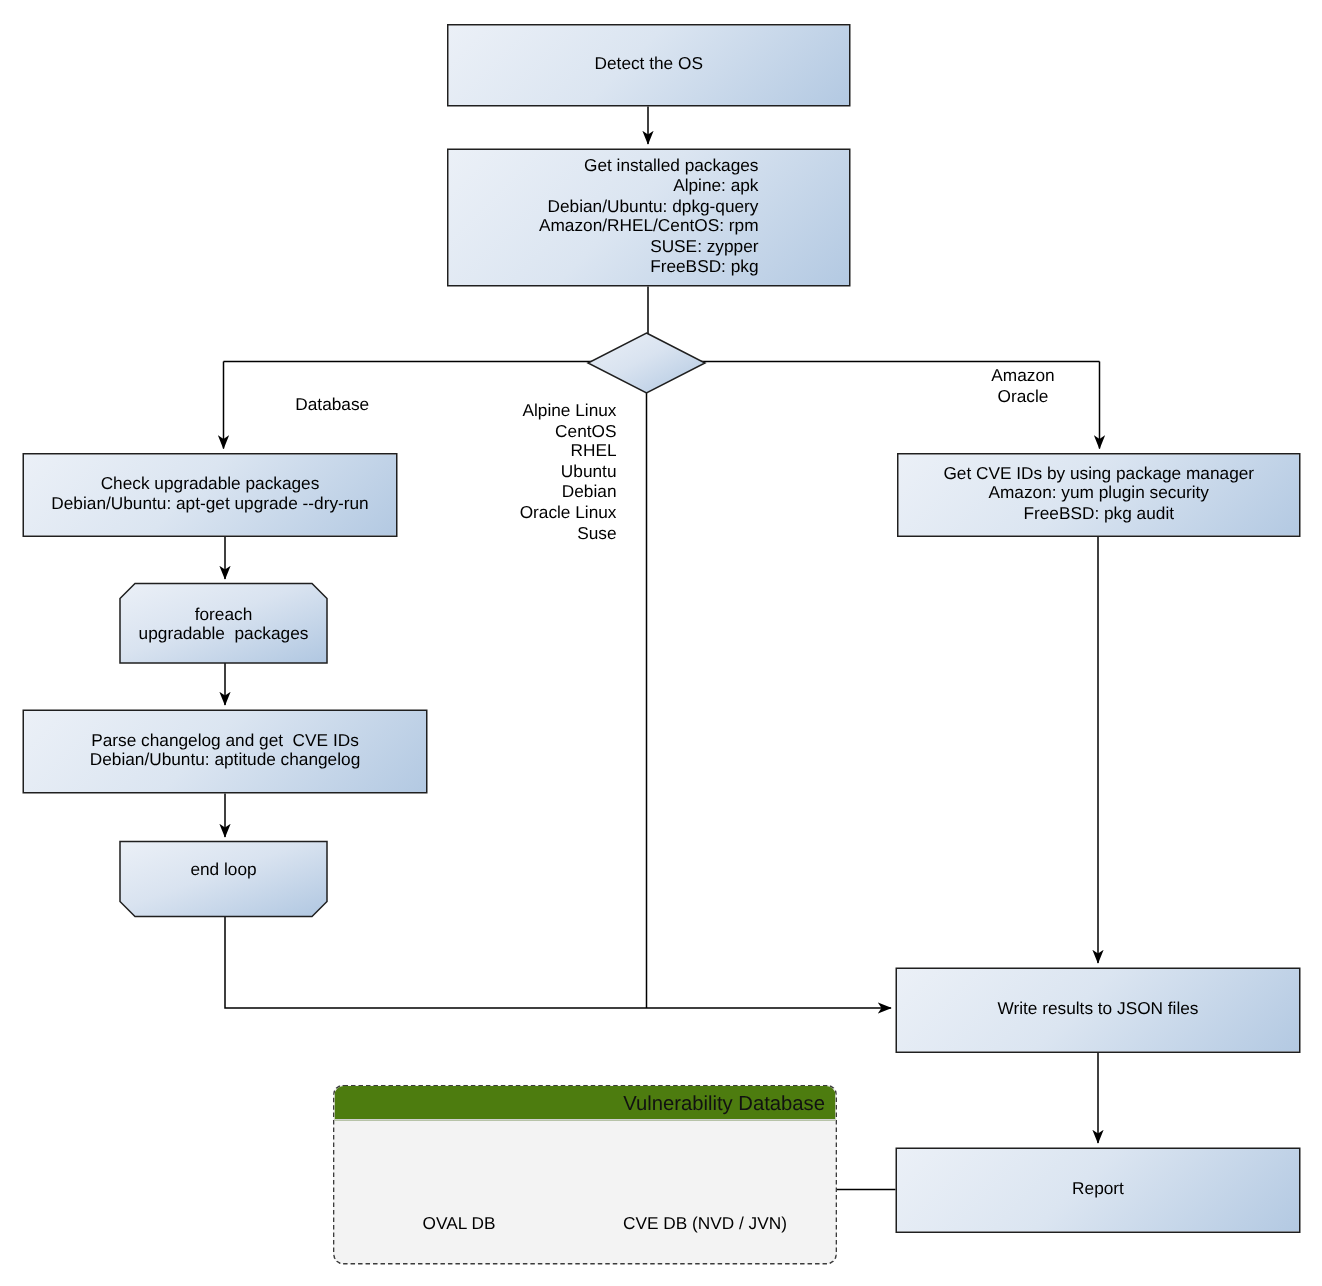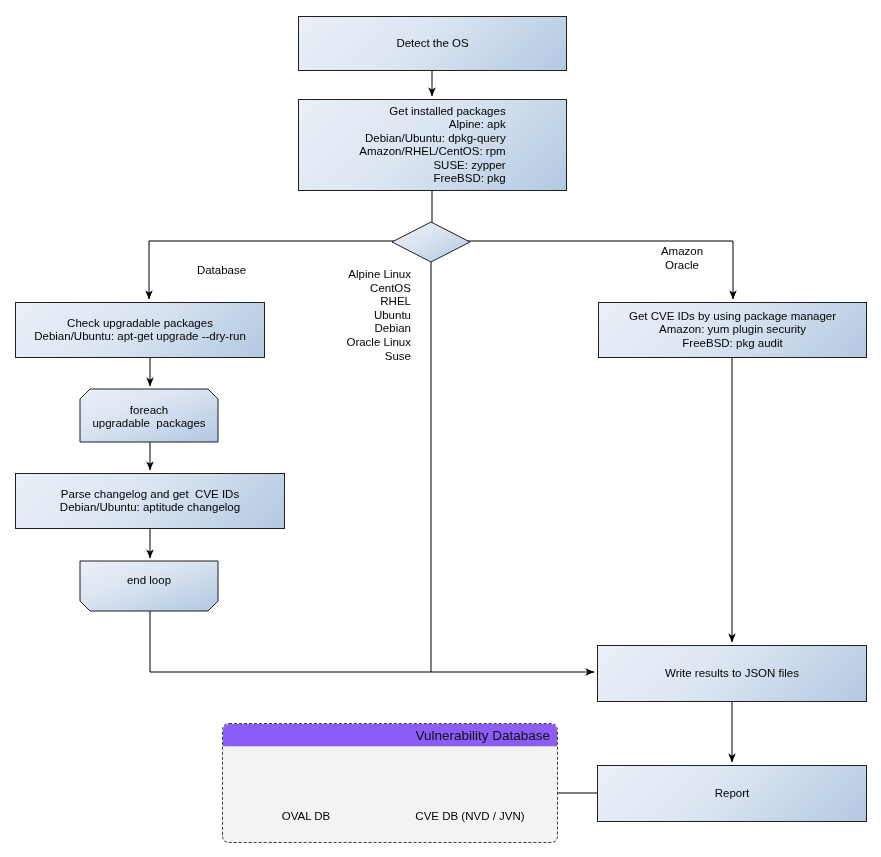--- a/index.html
+++ b/index.html
@@ -27,21 +27,21 @@
   }
   .edge-label.center{text-align:center;}
   .edge-label.right{text-align:right;}
   .group{
     position:absolute;z-index:2;box-sizing:border-box;
     left:222px;top:723px;width:336px;height:120px;
     border:1px dashed #3c3c3c;border-radius:7px;
     background:#f3f3f3;overflow:hidden;
   }
   .group-titlebar{
-    height:22px;background:#8b5cf6;border-bottom:1px solid #cfcfcf;
+    height:22px;background:#4d7c0f;border-bottom:1px solid #cfcfcf;
     display:flex;align-items:center;justify-content:flex-end;
     padding-right:7px;font-size:13.5px;color:#111;
   }
   .cyl-label{
     position:absolute;z-index:3;display:flex;align-items:center;justify-content:center;
     font-size:11.5px;
     margin-top:24px;
   }
 </style>
 </head>

